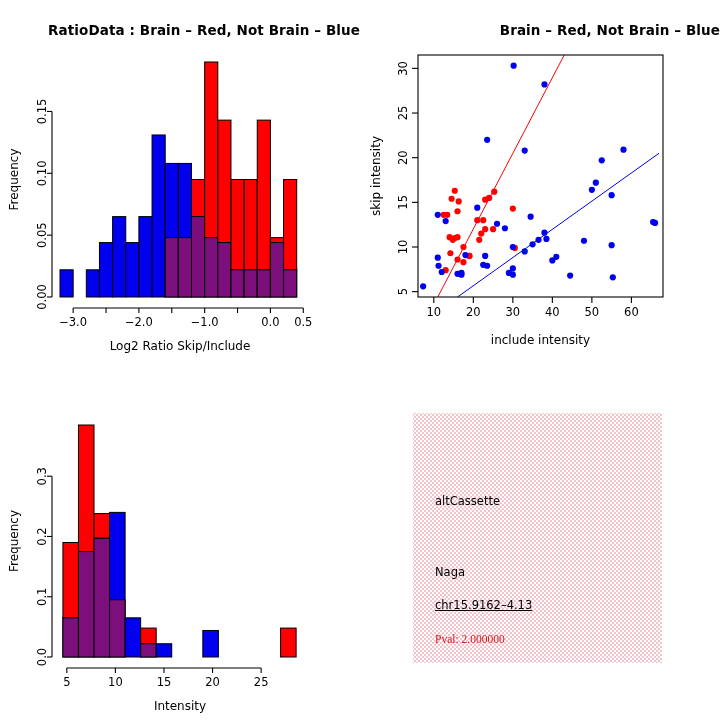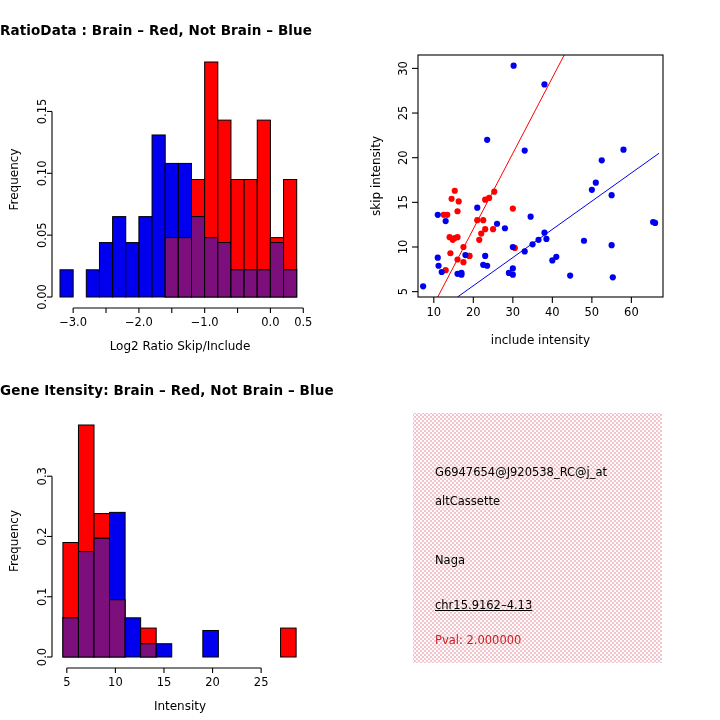--- a/index.html
+++ b/index.html
@@ -1,35 +1,35 @@
 <!DOCTYPE html>
 <html><head>
 <meta charset="utf-8">
 <style>
   html,body{margin:0;padding:0;background:#fff;}
   body{width:720px;height:720px;position:relative;overflow:hidden;
        font-family:"DejaVu Sans","Liberation Sans",sans-serif;color:#000;}
   .panel{position:absolute;}
-  .ttl{position:absolute;width:100%;text-align:left;font-weight:bold;font-size:13.5px;letter-spacing:.1px;}
+  .ttl{position:absolute;width:100%;text-align:right;font-weight:bold;font-size:13.5px;letter-spacing:.1px;}
   svg{display:block;overflow:visible;}
   text{font-family:"DejaVu Sans","Liberation Sans",sans-serif;fill:#000;}
   .tick{font-size:11.5px;}
   .axlab{font-size:12px;}
   .axline{stroke:#000;stroke-width:1.1;fill:none;}
   .bar{stroke:#000;stroke-width:1;}
   .box{fill:none;stroke:#000;stroke-width:1.1;}
   #infoPanel{left:413px;top:413px;width:249px;height:250px;
     background-color:#f2c4cd;
     background-image:
       radial-gradient(#ffffff 0.7px, transparent 0.8px),
       radial-gradient(#ffffff 0.7px, transparent 0.8px);
     background-size:4px 4px,4px 4px;
     background-position:0 0,2px 2px;}
   .infoline{position:absolute;left:22px;font-size:11.5px;color:#000;white-space:nowrap;}
-  .infoline.pval{color:#cc2222;}
+  .infoline.pval{color:#cc2222;font-family:Liberation Serif, serif;}
 </style>
 </head>
 <body>
 
 <div class="panel" id="p1" style="left:0;top:0;width:360px;height:360px;">
   <div class="ttl" style="top:22px;">RatioData : Brain – Red, Not Brain – Blue</div>
   <svg id="svg1" width="360" height="360">
       <rect x="60" y="269.7894736842105" width="13.15068493150686" height="27.21052631578948" fill="#0000ee" class="bar"></rect>
       <rect x="86.30136986301372" y="269.7894736842105" width="13.15068493150686" height="27.21052631578948" fill="#0000ee" class="bar"></rect>
       <rect x="99.45205479452055" y="242.57894736842107" width="13.15068493150686" height="54.42105263157893" fill="#0000ee" class="bar"></rect>
@@ -87,20 +87,21 @@
       <path d="M237.53424657534245 308 L237.53424657534245 313" class="axline"></path>
       <path d="M270.4109589041096 308 L270.4109589041096 313" class="axline"></path>
       <text x="270.4109589041096" y="326" text-anchor="middle" class="tick">0.0</text>
       <path d="M303.28767123287673 308 L303.28767123287673 313" class="axline"></path>
       <text x="303.28767123287673" y="326" text-anchor="middle" class="tick">0.5</text>
       <text x="180" y="350" text-anchor="middle" class="axlab">Log2 Ratio Skip/Include</text>
     </svg>
 </div>
 
 <div class="panel" id="p2" style="left:360px;top:0;width:360px;height:360px;">
+  <div class="ttl" style="top:22px;">Brain – Red, Not Brain – Blue</div>
   <svg id="svg2" width="360" height="360">
       <clipPath id="clipSc">
         <rect x="58" y="55" width="245" height="242"></rect>
       </clipPath>
       <g clip-path="url(#clipSc)">
         <line x1="77.75806451612902" y1="297" x2="204.20967741935485" y2="55" stroke="#ff0000" stroke-width="1"></line>
         <line x1="97.51612903225806" y1="297" x2="299.0483870967742" y2="153.22878228782287" stroke="#0000ee" stroke-width="1"></line>
         <circle cx="83.68548387096774" cy="214.8450184501845" r="3.1" fill="#ff0000"></circle>
         <circle cx="87.24193548387098" cy="214.8450184501845" r="3.1" fill="#ff0000"></circle>
         <circle cx="91.58870967741936" cy="198.77121771217713" r="3.1" fill="#ff0000"></circle>
@@ -197,21 +198,20 @@
       <text x="192.3548387096774" y="316" text-anchor="middle" class="tick">40</text>
       <path d="M231.8709677419355 297 L231.8709677419355 303" class="axline"></path>
       <text x="231.8709677419355" y="316" text-anchor="middle" class="tick">50</text>
       <path d="M271.38709677419354 297 L271.38709677419354 303" class="axline"></path>
       <text x="271.38709677419354" y="316" text-anchor="middle" class="tick">60</text>
       <text x="180.5" y="344" text-anchor="middle" class="axlab">include intensity</text>
     </svg>
 </div>
 
 <div class="panel" id="p3" style="left:0;top:360px;width:360px;height:360px;">
-  <div class="ttl" style="top:22px;">Gene Itensity: Brain – Red, Not Brain – Blue</div>
   <svg id="svg3" width="360" height="360">
       <rect x="62.91497975708502" y="257.83116883116884" width="15.546558704453432" height="39.16883116883116" fill="#0000ee" class="bar"></rect>
       <rect x="62.91497975708502" y="182.5064935064935" width="15.546558704453432" height="75.32467532467533" fill="#ff0000" class="bar"></rect>
       <rect x="62.91497975708502" y="257.83116883116884" width="15.546558704453432" height="39.16883116883116" fill="#7d0f7d" class="bar"></rect>
       <rect x="78.46153846153847" y="191.54545454545456" width="15.546558704453446" height="105.45454545454544" fill="#0000ee" class="bar"></rect>
       <rect x="78.46153846153847" y="65" width="15.546558704453446" height="126.54545454545456" fill="#ff0000" class="bar"></rect>
       <rect x="78.46153846153847" y="191.54545454545456" width="15.546558704453446" height="105.45454545454544" fill="#7d0f7d" class="bar"></rect>
       <rect x="94.0080971659919" y="178.2883116883117" width="15.546558704453446" height="118.7116883116883" fill="#0000ee" class="bar"></rect>
       <rect x="94.0080971659919" y="153.5818181818182" width="15.546558704453446" height="24.7064935064935" fill="#ff0000" class="bar"></rect>
       <rect x="94.0080971659919" y="178.2883116883117" width="15.546558704453446" height="118.7116883116883" fill="#7d0f7d" class="bar"></rect>
@@ -243,18 +243,17 @@
       <text x="163.96761133603238" y="326" text-anchor="middle" class="tick">15</text>
       <path d="M212.5506072874494 308 L212.5506072874494 313" class="axline"></path>
       <text x="212.5506072874494" y="326" text-anchor="middle" class="tick">20</text>
       <path d="M261.1336032388664 308 L261.1336032388664 313" class="axline"></path>
       <text x="261.1336032388664" y="326" text-anchor="middle" class="tick">25</text>
       <text x="180" y="350" text-anchor="middle" class="axlab">Intensity</text>
     </svg>
 </div>
 
 <div class="panel" id="infoPanel">
-  <div class="infoline" style="top:52px;">G6947654@J920538_RC@j_at</div>
   <div class="infoline" style="top:81px;">altCassette</div>
-  <div class="infoline" style="top:140px;border-radius:7px;">Naga</div>
+  <div class="infoline" style="top:152px;border-radius:7px;">Naga</div>
   <div class="infoline" style="top:185px;text-decoration:underline;">chr15.9162–4.13</div>
   <div class="infoline pval" style="top:220px;">Pval: 2.000000</div>
 </div>
 
 </body></html>

